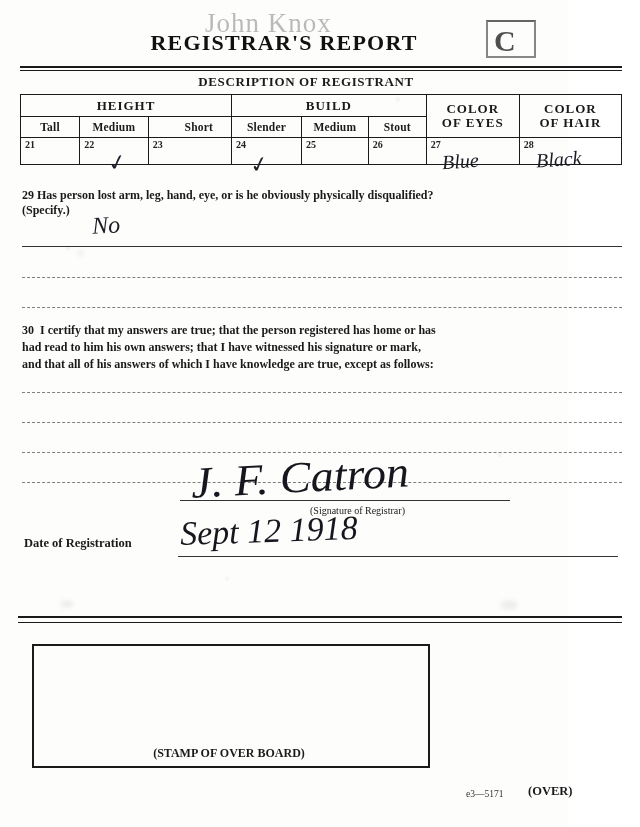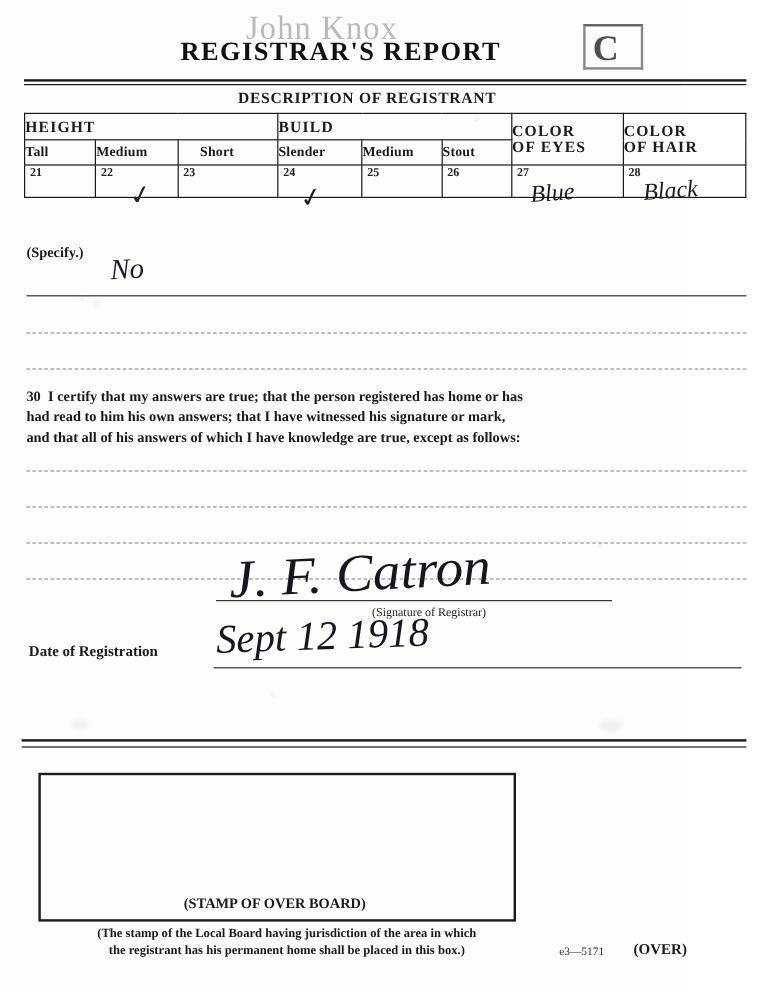--- a/index.html
+++ b/index.html
@@ -94,20 +94,21 @@
     position: absolute;
     left: 20px;
     top: 94px;
     width: 602px;
     border-collapse: collapse;
     font-family: "Liberation Serif", serif;
   }
   .tbl td, .tbl th {
     border: 1px solid #1a1a1a;
     padding: 0;
+    text-align: center;
     vertical-align: middle;
   }
   .tbl .grp {
     font-weight: bold;
     font-size: 13px;
     letter-spacing: 1px;
     height: 21px;
   }
   .tbl .sub {
     font-weight: bold;
@@ -358,20 +359,24 @@
           </td>
     </tr>
   </tbody>
     </table>
 
   <div class="ink-check" style="left:108px; top:150px;">✓</div>
   <div class="ink-check" style="left:250px; top:152px;">✓</div>
   <div class="ink-word" style="left:442px; top:150px;">Blue</div>
   <div class="ink-word" style="left:536px; top:148px;">Black</div>
 
+  <div class="q29">
+    <span class="q-num">29</span>
+    <span>Has person lost arm, leg, hand, eye, or is he obviously physically disqualified?</span>
+  </div>
   <div class="specify">(Specify.)</div>
   <div class="ans-no">No</div>
 
   <div class="solidline" style="left:22px; top:246px; width:600px;"></div>
   <div class="dotline" style="left:22px; top:277px; width:600px;"></div>
   <div class="dotline" style="left:22px; top:307px; width:600px;"></div>
 
   <div class="q30">
     <span class="q-num">30</span>&nbsp;&nbsp;<span>I certify that my answers are true; that the person registered has home or has</span><br>
     <span>had read to him his own answers; that I have witnessed his signature or mark,</span><br>
@@ -389,23 +394,19 @@
 
   <div class="date-label">Date of Registration</div>
   <div class="date-value">Sept 12 1918</div>
   <div class="solidline" style="left:178px; top:556px; width:440px;"></div>
 
   <div class="rule" style="left:18px; top:616px; width:604px; height:2px;"></div>
   <div class="rule" style="left:18px; top:622px; width:604px; height:1px;"></div>
 
   <div class="stampbox-outer"></div>
   <div class="stamp-caption">(STAMP OF OVER BOARD)</div>
-  <div class="footnote">
-    <span>(The stamp of the Local Board having jurisdiction of the area in which</span><br>
-    <span>the registrant has his permanent home shall be placed in this box.)</span>
-  </div>
   <div class="formnum">e3—5171</div>
   <div class="over">(OVER)</div>
 
   <div class="smudge" style="left:78px; top:250px; width:6px; height:6px;"></div>
   <div class="smudge" style="left:500px; top:600px; width:18px; height:10px;"></div>
   <div class="smudge" style="left:60px; top:600px; width:14px; height:8px;"></div>
 </div>
 
 </body></html>

